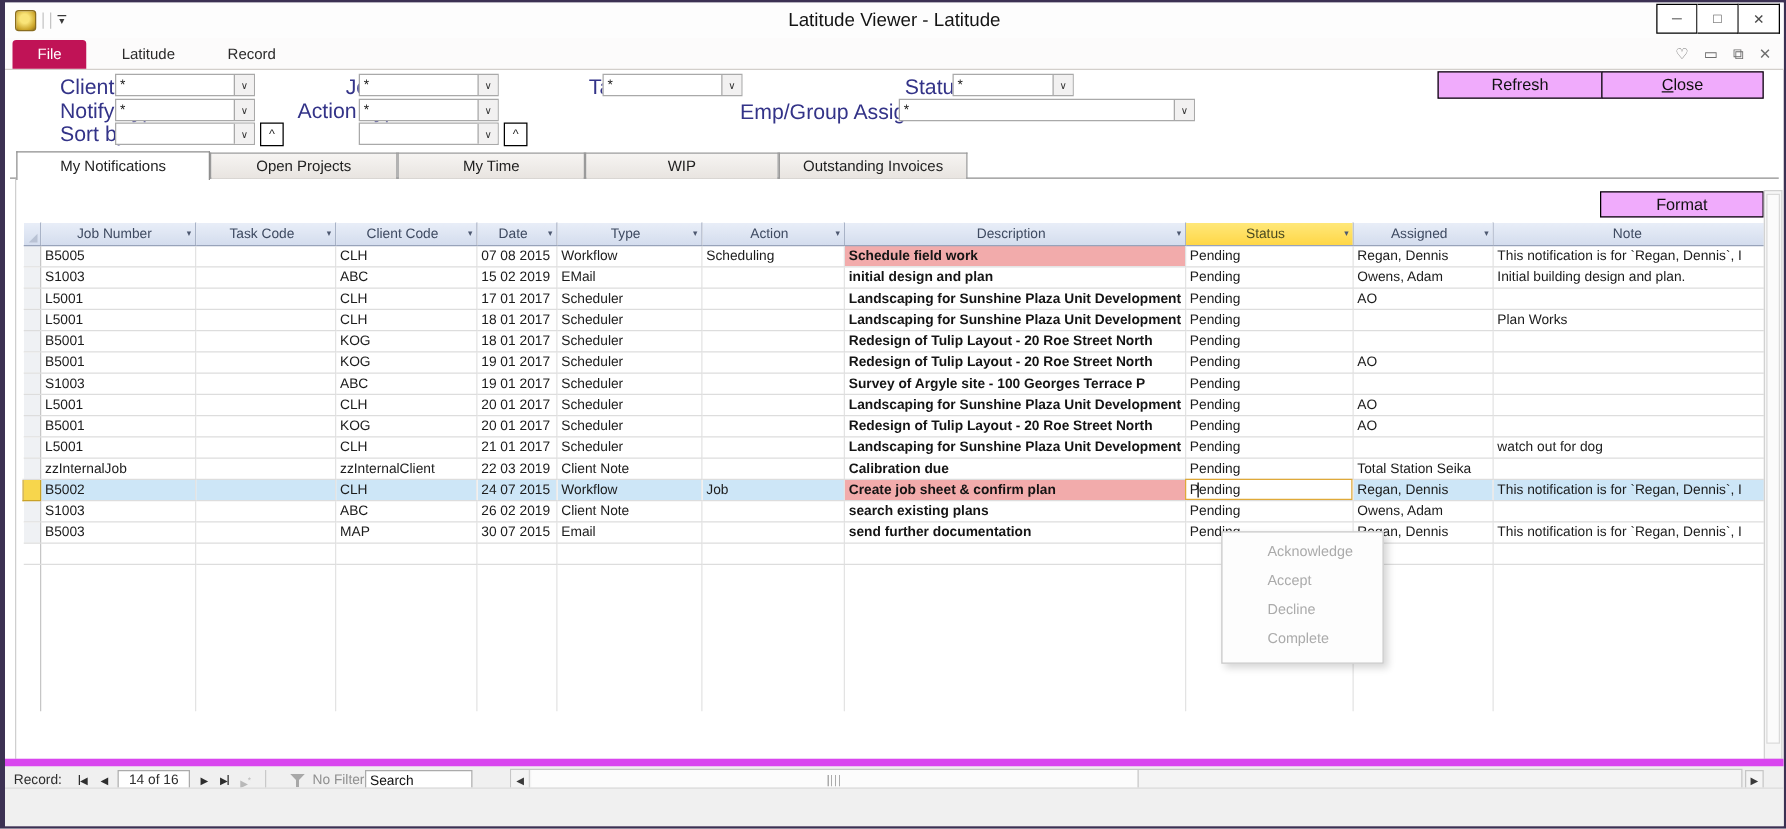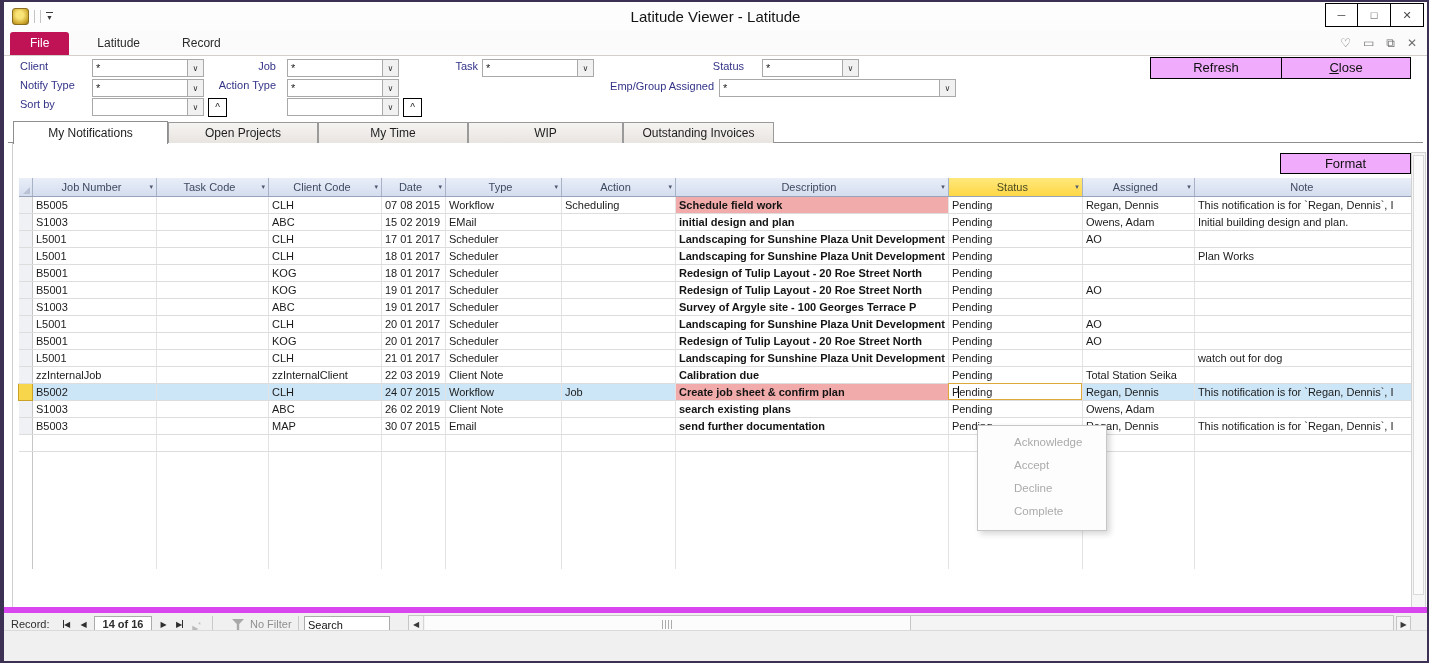--- a/index.html
+++ b/index.html
@@ -23,21 +23,21 @@
   .winbtn:first-child{border-left:1px solid #000;}
   
   .ribbon{position:absolute;left:0;top:28px;right:0;height:26px;background:#FCFBFB;
     border-bottom:1px solid #D3CFCB;}
   .ribbon-tabs{display:flex;align-items:flex-end;height:100%;padding-left:6px;gap:14px;}
   .rtab{padding:4px 14px 5px;font-size:12px;color:#2b2b2b;}
   .rtab.file{background:#C01356;color:#fff;border-radius:3px 3px 0 0;padding:4px 20px 5px;}
   .ribbon-icons{position:absolute;right:10px;top:6px;display:flex;gap:12px;color:#6e6e6e;font-size:12px;}
   .ribbon-icons span{line-height:14px;}
   
-  .flabel{position:absolute;font-size:11px;color:#333388;white-space:nowrap;}
+  .flabel{position:absolute;font-size:17px;color:#333388;white-space:nowrap;margin-left:28px;}
   .flabel.r{text-align:right;}
   .combo{position:absolute;height:18px;border:1px solid #A9A9A9;background:#fff;display:flex;}
   .combo .val{flex:1;font-size:11px;line-height:16px;padding:0 3px;overflow:hidden;color:#1b1b1b;}
   .combo .dd{width:16px;border-left:1px solid #A9A9A9;background:#F2F1F1;display:flex;
     align-items:center;justify-content:center;font-size:8px;color:#333;}
   .sortbtn{position:absolute;width:19px;height:19px;border:1px solid #000;background:#fff;
     font-size:10px;text-align:center;line-height:17px;color:#222;}
   .pushbtn{position:absolute;border:1px solid #000;background:#f0abfc;font-size:13px;
     text-align:center;color:#111;}
   .pushbtn span{display:block;}
@@ -93,26 +93,26 @@
   
   .navbar{position:absolute;left:0;right:0;top:605px;height:23px;background:#F0F0F0;
     border-top:6px solid #d946ef;font-size:11px;color:#2e2e2e;}
   .navbar .abs{position:absolute;}
   .navlbl{left:7px;top:5px;}
   .nbtn{position:absolute;top:4px;width:15px;height:15px;text-align:center;line-height:15px;
     font-size:8px;color:#2e2e2e;}
   .nbtn .vbar{display:inline-block;width:1px;height:8px;background:#2e2e2e;vertical-align:-1px;}
   .nbtn.dis{color:#B9B9B9;}
   .recbox{position:absolute;left:90px;top:3px;width:58px;height:17px;background:#fff;
-    border:1px solid #ABABAB;text-align:center;line-height:15px;font-weight:bold;}
+    border:1px solid #ABABAB;text-align:center;line-height:15px;}
   .nsep{position:absolute;top:3px;width:1px;height:17px;background:#C9C9C9;}
   .funnel{position:absolute;left:228px;top:6px;width:12px;height:11px;
     clip-path:polygon(0 0,100% 0,60% 45%,60% 100%,40% 100%,40% 45%);background:#A8A8A8;}
   .nofilter{position:absolute;left:246px;top:5px;color:#8F8F8F;}
-  .searchbox{position:absolute;left:300px;top:3px;width:86px;height:17px;border:1px solid #ABABAB;
+  .searchbox{position:absolute;left:288px;top:3px;width:86px;height:17px;border:1px solid #ABABAB;
     font-family:"Liberation Sans",sans-serif;font-size:11px;padding:0 3px;color:#111;}
   .hsb-track{position:absolute;left:404px;top:2px;width:986px;height:19px;background:#F4F4F4;
     border:1px solid #C6C6C6;}
   .hsb-left{position:absolute;left:0;top:0;width:15px;height:17px;text-align:center;
     line-height:17px;font-size:8px;color:#3a3a3a;border-right:1px solid #D5D5D5;background:#F4F4F4;}
   .hsb-thumb{position:absolute;left:16px;top:0;width:486px;height:17px;background:#FCFCFC;
     border-right:1px solid #C6C6C6;}
   .hsb-grip{position:absolute;left:50%;top:4px;margin-left:-6px;width:11px;height:9px;
     background:repeating-linear-gradient(90deg,#ABABAB 0 1px,transparent 1px 3px);}
   .hsb-right{position:absolute;left:1392px;top:3px;width:15px;height:17px;background:#F4F4F4;

